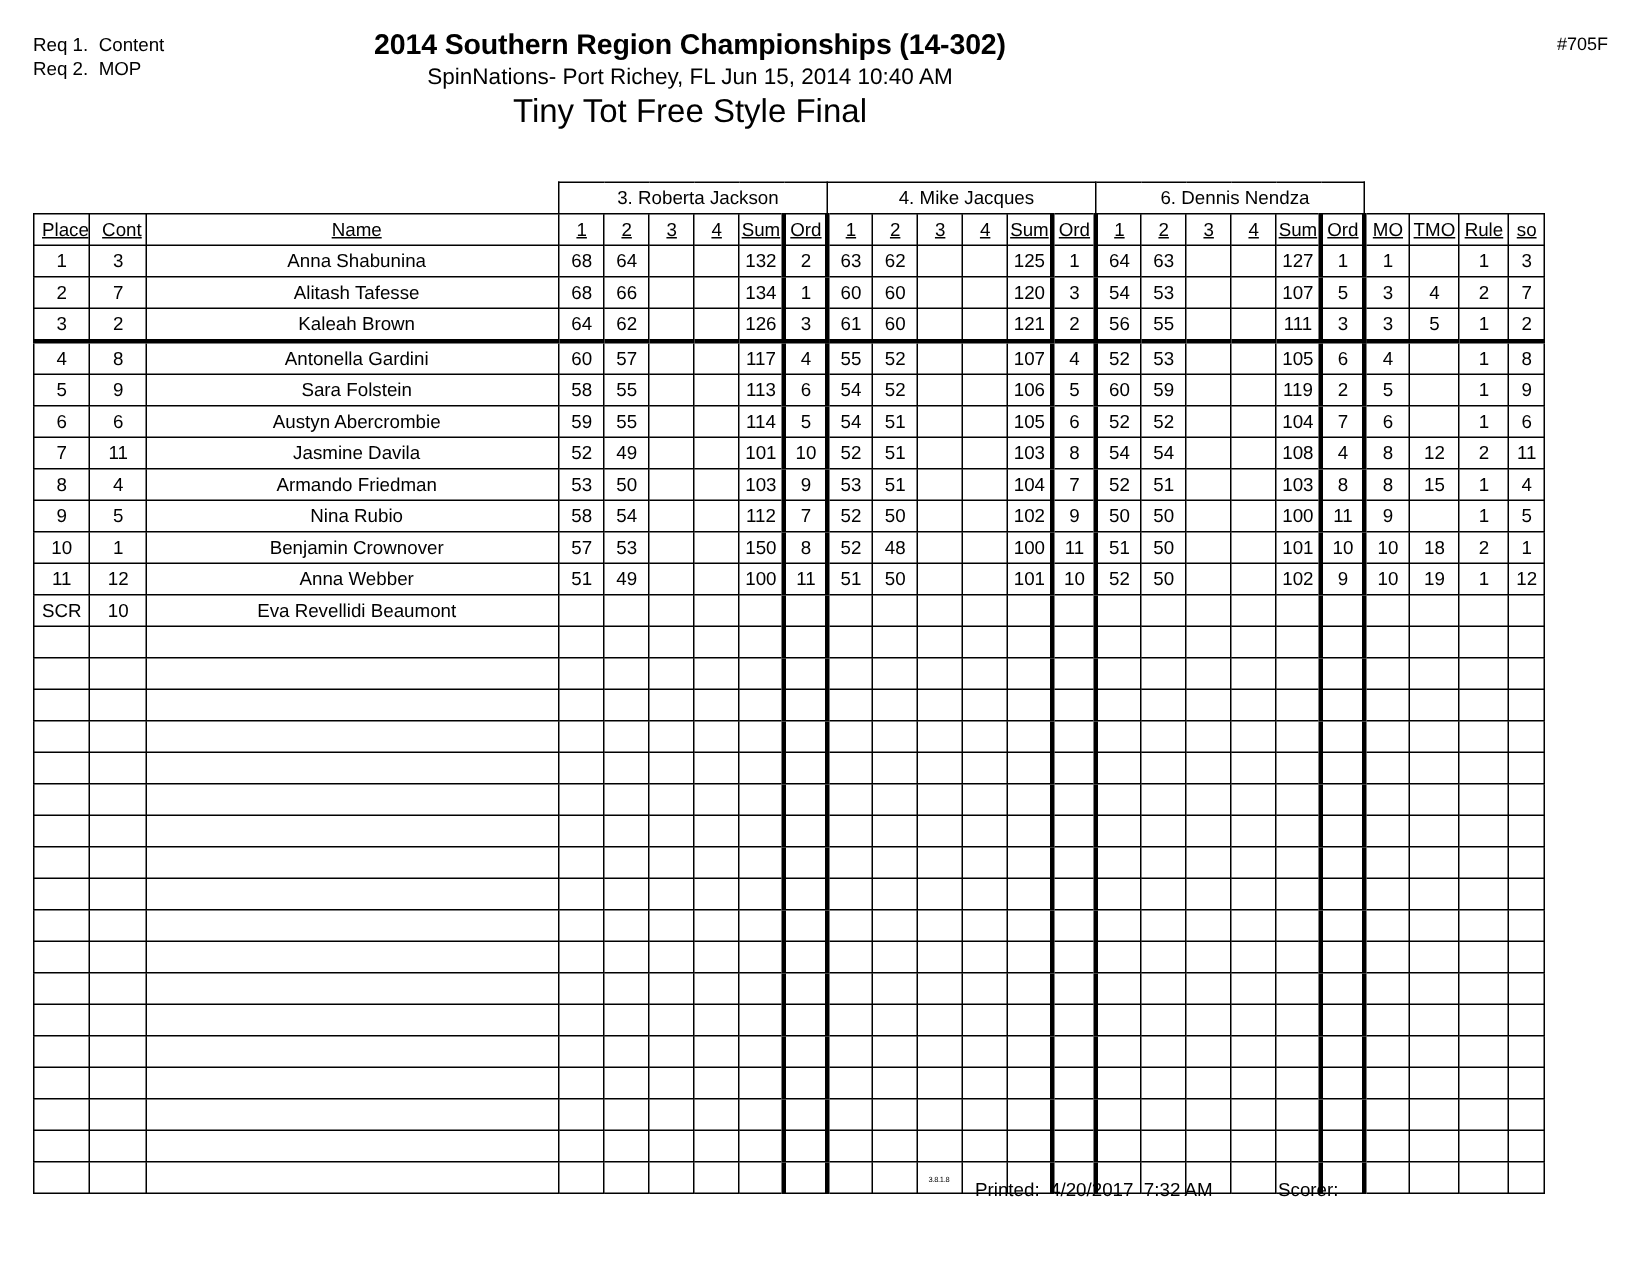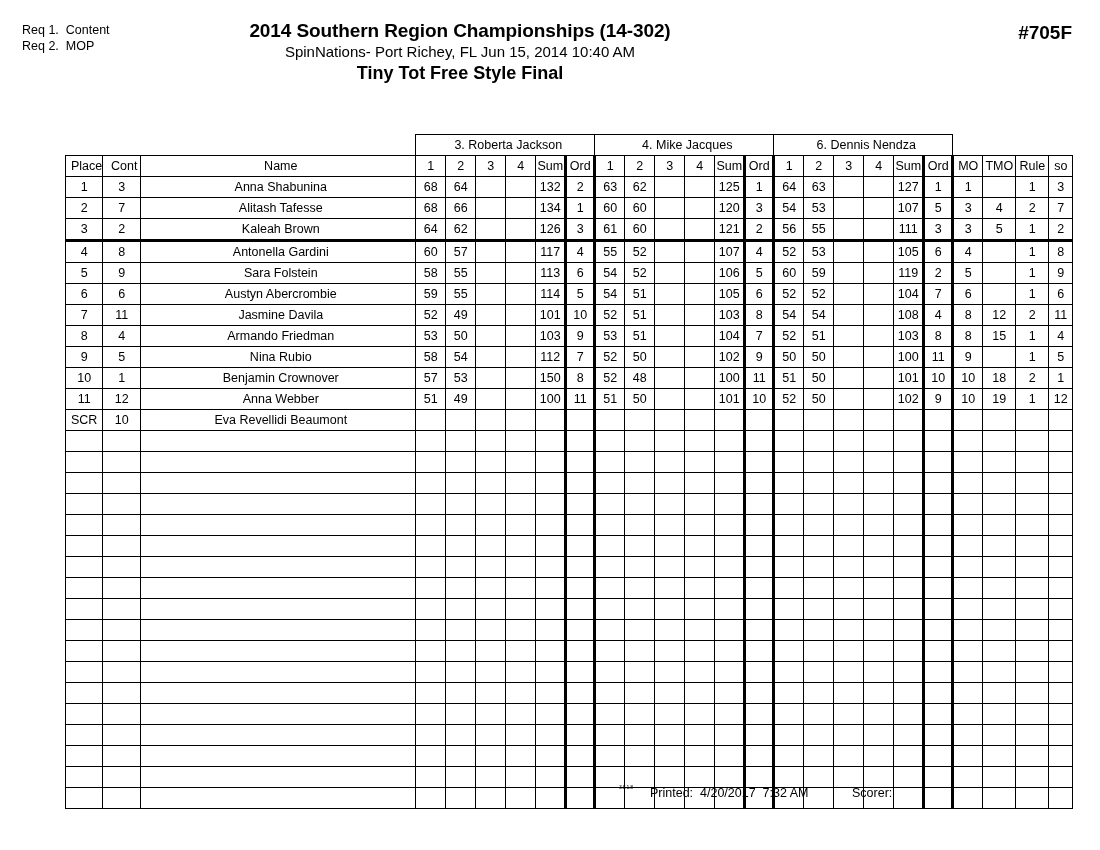--- a/index.html
+++ b/index.html
@@ -39,47 +39,46 @@
     font-weight: bold;
     letter-spacing: -0.1px;
     line-height: 22px;
   }
   #title-venue {
     font-size: 15px;
     line-height: 20px;
     font-weight: normal;
   }
   #title-event {
-    font-size: 18px;
-    font-weight: bold;
+    font-size: 22px;
+    font-weight: normal;
     line-height: 23px;
   }
   #title-report {
     font-size: 15px;
     line-height: 22px;
   }
 
   
   #heat-badge {
     position: absolute;
     right: 28px;
     top: 22px;
-    font-size: 19px;
-    font-weight: bold;
+    font-size: 12px;
+    font-weight: normal;
   }
 
   
   #sheet {
     position: absolute;
     left: 22px;
-    top: 134px;
+    top: 121px;
     border-collapse: collapse;
     table-layout: fixed;
     font-size: 12.5px;
-    margin-left: 43px;
   }
   #sheet td, #sheet th {
     border: 1px solid #000000;
     padding: 0;
     margin: 0;
     height: 20px;
     font-weight: normal;
     font-size: 12.5px;
     text-align: center;
     vertical-align: middle;
@@ -90,21 +89,21 @@
   
   .jband {
     text-align: left;
     padding-left: 6px !important;
     font-size: 11.5px;
     height: 22px;
   }
   .nob { border: 0 !important; }
 
   
-  .hdr { height: 22px; }
+  .hdr { height: 22px; text-decoration: underline; }
   .hdr.left-lbl { text-align: left; padding-left: 5px !important; }
 
   
   .tl { border-left: 3px solid #000 !important; }
   .tr { border-right: 3px solid #000 !important; }
   .tb { border-bottom: 3px solid #000 !important; }
 
   
   .c-name { text-align: left; padding-left: 5px !important; }
 

